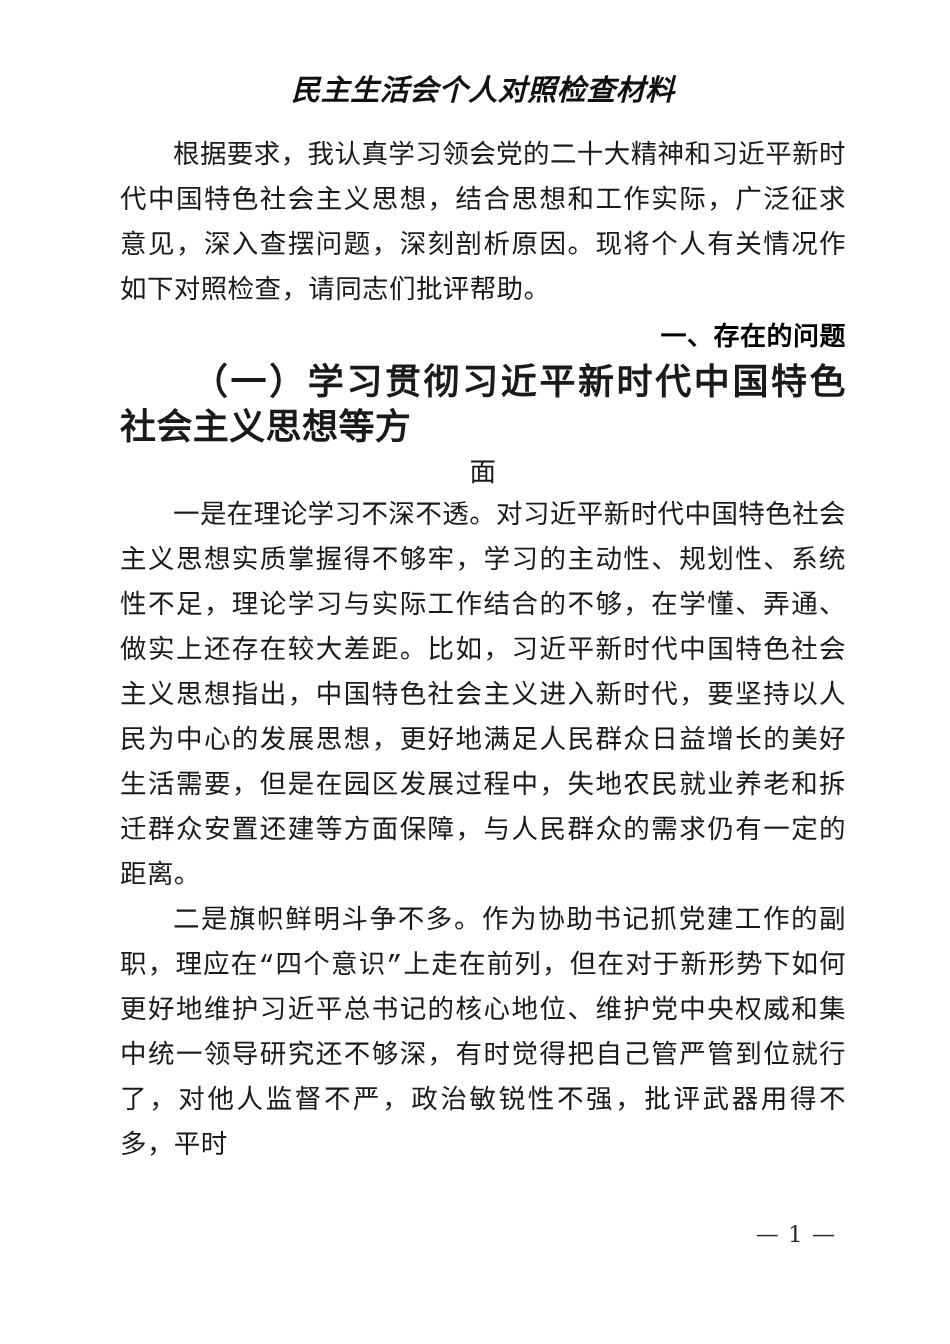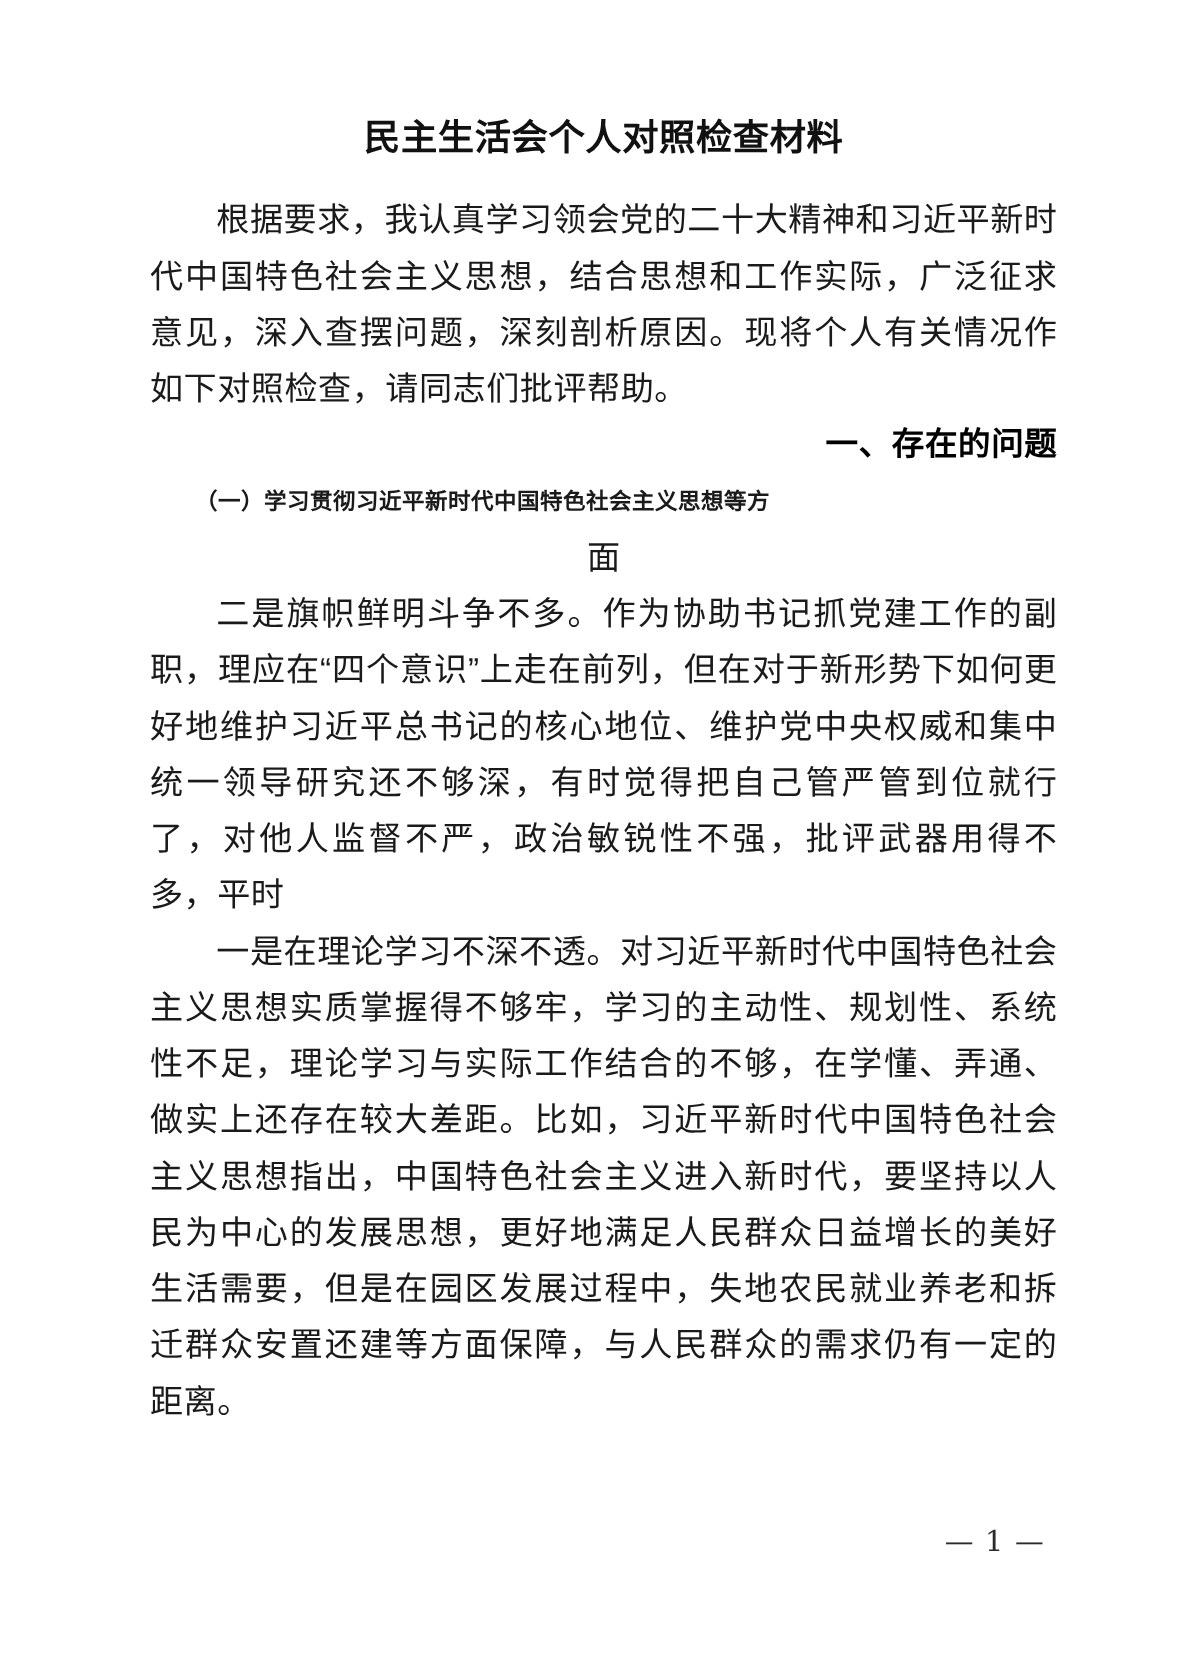--- a/index.html
+++ b/index.html
@@ -34,27 +34,28 @@
 
   
   .doc-title {
     font-family: "DejaVu Serif", "Liberation Serif", serif;
     font-weight: bold;
     font-size: 29px;
     line-height: 40px;
     text-align: center;
     letter-spacing: 0.5px;
     margin: 0;
-    padding-top: 90px;
+    padding-top: 70px;
     color: #111111;
+    font-style: italic;
   }
 
   
   .para {
-    font-family: Liberation Sans, sans-serif;
+    font-family: Liberation Mono, monospace;
     font-size: 26.5px;
     line-height: 45px;
     text-align: justify;
     text-justify: inter-ideograph;
     text-indent: 2em;
     margin: 0;
     letter-spacing: 0.4px;
     color: #1a1a1a;
     -webkit-font-smoothing: antialiased;
   }
@@ -72,21 +73,21 @@
     text-indent: 2em;
     margin: 0;
     letter-spacing: 0.5px;
     color: #000000;
     text-align: right;
   }
 
   
   .h2-section {
     font-family: "DejaVu Serif", "Liberation Serif", serif;
-    font-size: 18px;
+    font-size: 36px;
     line-height: 45px;
     text-indent: 2em;
     margin: 0;
     letter-spacing: 0.4px;
     color: #1a1a1a;
     text-align: justify;
     text-justify: inter-ideograph;
   }
   
   .h2-overflow {
@@ -125,21 +126,21 @@
     <h1 class="doc-title">民主生活会个人对照检查材料</h1>
 
     <p class="para first">根据要求，我认真学习领会党的二十大精神和习近平新时代中国特色社会主义思想，结合思想和工作实际，广泛征求意见，深入查摆问题，深刻剖析原因。现将个人有关情况作如下对照检查，请同志们批评帮助。</p>
 
     <h2 class="h1-section">一、存在的问题</h2>
 
     <h3 class="h2-section">（一）学习贯彻习近平新时代中国特色社会主义思想等方</h3>
 
     <div class="h2-overflow">面</div>
 
+    <p class="para">一是在理论学习不深不透。对习近平新时代中国特色社会主义思想实质掌握得不够牢，学习的主动性、规划性、系统性不足，理论学习与实际工作结合的不够，在学懂、弄通、做实上还存在较大差距。比如，习近平新时代中国特色社会主义思想指出，中国特色社会主义进入新时代，要坚持以人民为中心的发展思想，更好地满足人民群众日益增长的美好生活需要，但是在园区发展过程中，失地农民就业养老和拆迁群众安置还建等方面保障，与人民群众的需求仍有一定的距离。</p>
+
     <p class="para">二是旗帜鲜明斗争不多。作为协助书记抓党建工作的副职，理应在“四个意识”上走在前列，但在对于新形势下如何更好地维护习近平总书记的核心地位、维护党中央权威和集中统一领导研究还不够深，有时觉得把自己管严管到位就行了，对他人监督不严，政治敏锐性不强，批评武器用得不多，平时</p>
-
-    <p class="para">一是在理论学习不深不透。对习近平新时代中国特色社会主义思想实质掌握得不够牢，学习的主动性、规划性、系统性不足，理论学习与实际工作结合的不够，在学懂、弄通、做实上还存在较大差距。比如，习近平新时代中国特色社会主义思想指出，中国特色社会主义进入新时代，要坚持以人民为中心的发展思想，更好地满足人民群众日益增长的美好生活需要，但是在园区发展过程中，失地农民就业养老和拆迁群众安置还建等方面保障，与人民群众的需求仍有一定的距离。</p>
 
   </div>
 
   <div class="page-footer">— 1 —</div>
 
 </div>
 
 </body></html>

